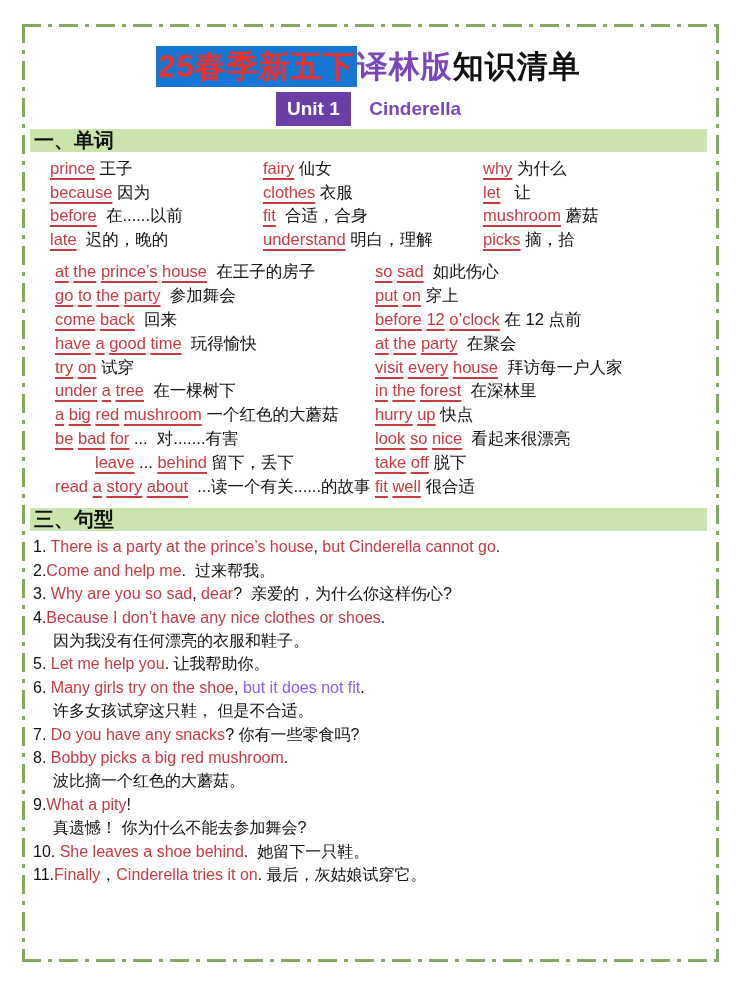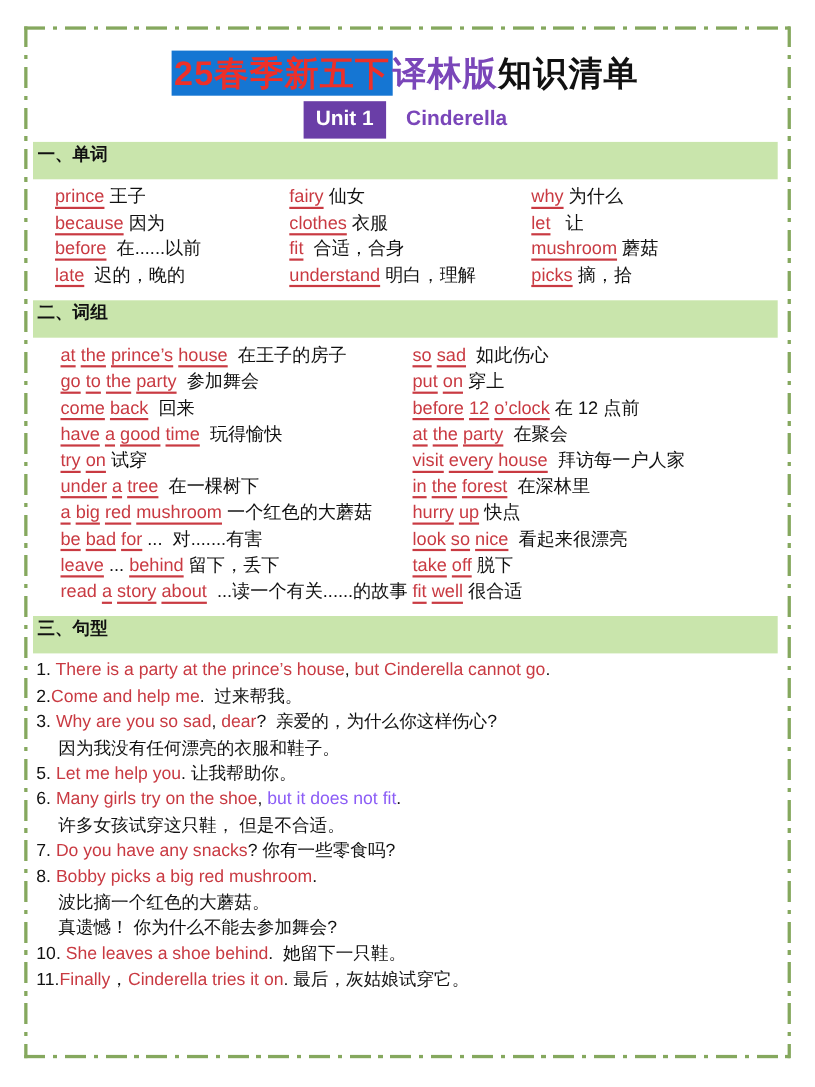--- a/index.html
+++ b/index.html
@@ -20,21 +20,21 @@
   .edge.top{top:0;} .edge.bottom{bottom:0;} .edge.left{left:0;} .edge.right{right:0;}
 
   .content{position:absolute;top:0;left:30px;right:34px;}
 
   .title{margin:45px 0 0 0;text-align:center;font-size:31px;font-weight:bold;line-height:1.4;letter-spacing:1px;}
   .title .hl{padding:3px 2px;}
   .unit-row{text-align:center;margin-top:4px;height:30px;line-height:30px;}
   .unit-badge{display:inline-block;color:#ffffff;font-weight:bold;font-size:19px;padding:2px 11px;vertical-align:middle;}
   .unit-title{display:inline-block;font-weight:bold;font-size:19px;margin-left:14px;vertical-align:middle;}
 
-  .section-bar{margin-top:7px;height:34px;line-height:23px;font-size:16px;font-weight:bold;color:#111;padding-left:4px;}
+  .section-bar{margin-top:7px;height:23px;line-height:23px;font-size:20px;font-weight:bold;color:#111;padding-left:4px;}
 
   .words-grid{display:grid;grid-template-columns:213px 220px 1fr;padding:5px 0 4px 20px;font-size:16.5px;}
   .word-item{line-height:23.5px;white-space:pre-wrap;}
 
   .phrases-grid{display:grid;grid-template-columns:320px 1fr;padding:5px 0 3px 25px;font-size:16.5px;}
   .phrase-col{display:flex;flex-direction:column;}
   .phrase-item{line-height:23.8px;white-space:pre-wrap;}
 
   .en{white-space:pre-wrap;}
   .tok{text-decoration:underline;text-decoration-thickness:1.5px;text-underline-offset:3.5px;}
@@ -77,32 +77,31 @@
         <div class="word-item"><span class="en" style="color: rgb(201, 58, 66);"><span class="tok">clothes</span></span><span class="zh"> 衣服</span></div>
         <div class="word-item"><span class="en" style="color: rgb(201, 58, 66);"><span class="tok">let</span></span><span class="zh">   让</span></div>
         <div class="word-item"><span class="en" style="color: rgb(201, 58, 66);"><span class="tok">before</span></span><span class="zh">  在......以前</span></div>
         <div class="word-item"><span class="en" style="color: rgb(201, 58, 66);"><span class="tok">fit</span></span><span class="zh">  合适，合身</span></div>
         <div class="word-item"><span class="en" style="color: rgb(201, 58, 66);"><span class="tok">mushroom</span></span><span class="zh"> 蘑菇</span></div>
         <div class="word-item"><span class="en" style="color: rgb(201, 58, 66);"><span class="tok">late</span></span><span class="zh">  迟的，晚的</span></div>
         <div class="word-item"><span class="en" style="color: rgb(201, 58, 66);"><span class="tok">understand</span></span><span class="zh"> 明白，理解</span></div>
         <div class="word-item"><span class="en" style="color: rgb(201, 58, 66);"><span class="tok">picks</span></span><span class="zh"> 摘，拾</span></div>
       </div>
 
-    <div class="section-bar" style="background: rgb(201, 229, 172);">二、词组</div>
     <div class="phrases-grid" id="phrases-grid">
         <div class="phrase-col">
           <div class="phrase-item"><span class="en" style="color: rgb(201, 58, 66);"><span class="tok">at</span> <span class="tok">the</span> <span class="tok">prince’s</span> <span class="tok">house</span></span><span class="zh">  在王子的房子</span></div>
           <div class="phrase-item"><span class="en" style="color: rgb(201, 58, 66);"><span class="tok">go</span> <span class="tok">to</span> <span class="tok">the</span> <span class="tok">party</span></span><span class="zh">  参加舞会</span></div>
           <div class="phrase-item"><span class="en" style="color: rgb(201, 58, 66);"><span class="tok">come</span> <span class="tok">back</span></span><span class="zh">  回来</span></div>
           <div class="phrase-item"><span class="en" style="color: rgb(201, 58, 66);"><span class="tok">have</span> <span class="tok">a</span> <span class="tok">good</span> <span class="tok">time</span></span><span class="zh">  玩得愉快</span></div>
           <div class="phrase-item"><span class="en" style="color: rgb(201, 58, 66);"><span class="tok">try</span> <span class="tok">on</span></span><span class="zh"> 试穿</span></div>
           <div class="phrase-item"><span class="en" style="color: rgb(201, 58, 66);"><span class="tok">under</span> <span class="tok">a</span> <span class="tok">tree</span></span><span class="zh">  在一棵树下</span></div>
           <div class="phrase-item"><span class="en" style="color: rgb(201, 58, 66);"><span class="tok">a</span> <span class="tok">big</span> <span class="tok">red</span> <span class="tok">mushroom</span></span><span class="zh"> 一个红色的大蘑菇</span></div>
           <div class="phrase-item"><span class="en" style="color: rgb(201, 58, 66);"><span class="tok">be</span> <span class="tok">bad</span> <span class="tok">for</span> <span class="tok plain" style="color: rgb(17, 17, 17);">...</span></span><span class="zh">  对.......有害</span></div>
-          <div class="phrase-item"><span class="en" style="color: rgb(201, 58, 66);"><span class="tok">leave</span> <span class="tok plain" style="color: rgb(17, 17, 17);">...</span> <span class="tok">behind</span></span><span class="zh"> 留下，丢下</span></div>
+          <div class="phrase-item"><span class="en" style="color: rgb(201, 58, 66); margin-left: 40px;"><span class="tok">leave</span> <span class="tok plain" style="color: rgb(17, 17, 17);">...</span> <span class="tok">behind</span></span><span class="zh"> 留下，丢下</span></div>
           <div class="phrase-item"><span class="en" style="color: rgb(201, 58, 66);"><span class="tok plain">read</span> <span class="tok">a</span> <span class="tok">story</span> <span class="tok">about</span></span><span class="zh">  ...读一个有关......的故事</span></div>
         </div>
         <div class="phrase-col">
           <div class="phrase-item"><span class="en" style="color: rgb(201, 58, 66);"><span class="tok">so</span> <span class="tok">sad</span></span><span class="zh">  如此伤心</span></div>
           <div class="phrase-item"><span class="en" style="color: rgb(201, 58, 66);"><span class="tok">put</span> <span class="tok">on</span></span><span class="zh"> 穿上</span></div>
           <div class="phrase-item"><span class="en" style="color: rgb(201, 58, 66);"><span class="tok">before</span> <span class="tok">12</span> <span class="tok">o’clock</span></span><span class="zh"> 在 12 点前</span></div>
           <div class="phrase-item"><span class="en" style="color: rgb(201, 58, 66);"><span class="tok">at</span> <span class="tok">the</span> <span class="tok">party</span></span><span class="zh">  在聚会</span></div>
           <div class="phrase-item"><span class="en" style="color: rgb(201, 58, 66);"><span class="tok">visit</span> <span class="tok">every</span> <span class="tok">house</span></span><span class="zh">  拜访每一户人家</span></div>
           <div class="phrase-item"><span class="en" style="color: rgb(201, 58, 66);"><span class="tok">in</span> <span class="tok">the</span> <span class="tok">forest</span></span><span class="zh">  在深林里</span></div>
           <div class="phrase-item"><span class="en" style="color: rgb(201, 58, 66);"><span class="tok">hurry</span> <span class="tok">up</span></span><span class="zh"> 快点</span></div>
@@ -110,25 +109,27 @@
           <div class="phrase-item"><span class="en" style="color: rgb(201, 58, 66); text-align: center;"><span class="tok">take</span> <span class="tok">off</span></span><span class="zh"> 脱下</span></div>
           <div class="phrase-item"><span class="en" style="color: rgb(201, 58, 66);"><span class="tok">fit</span> <span class="tok">well</span></span><span class="zh"> 很合适</span></div>
         </div>
       </div>
 
     <div class="section-bar" style="background: rgb(201, 229, 172);">三、句型</div>
     <div class="sentences" id="sentences-list">
         <div class="sent-line"><span class="num">1. </span><span class="seg-r" style="color: rgb(201, 58, 66);">There is a party at the prince’s house</span><span class="seg-b">,</span><span class="seg-r" style="color: rgb(201, 58, 66);"> but Cinderella cannot go</span><span class="seg-b">.</span></div>
         <div class="sent-line"><span class="num">2.</span><span class="seg-r" style="color: rgb(201, 58, 66);">Come and help me</span><span class="seg-b">.</span><span class="seg-b">  过来帮我。</span></div>
         <div class="sent-line"><span class="num">3. </span><span class="seg-r" style="color: rgb(201, 58, 66);">Why are you so sad</span><span class="seg-b">,</span><span class="seg-r" style="color: rgb(201, 58, 66);"> dear</span><span class="seg-b">?</span><span class="seg-b">  亲爱的，为什么你这样伤心?</span></div>
+        <div class="sent-line"><span class="num">4.</span><span class="seg-r" style="color: rgb(201, 58, 66);">Because I don’t have any nice clothes or shoes</span><span class="seg-b">.</span></div>
         <div class="sent-line2">因为我没有任何漂亮的衣服和鞋子。</div>
         <div class="sent-line"><span class="num">5. </span><span class="seg-r" style="color: rgb(201, 58, 66);">Let me help you</span><span class="seg-b">.</span><span class="seg-b"> 让我帮助你。</span></div>
         <div class="sent-line"><span class="num">6. </span><span class="seg-r" style="color: rgb(201, 58, 66);">Many girls try on the shoe</span><span class="seg-b">,</span><span class="seg-r" style="color: #8b5cf6;"> but it does not fit</span><span class="seg-b">.</span></div>
         <div class="sent-line2">许多女孩试穿这只鞋， 但是不合适。</div>
         <div class="sent-line"><span class="num">7. </span><span class="seg-r" style="color: rgb(201, 58, 66);">Do you have any snacks</span><span class="seg-b">?</span><span class="seg-b"> 你有一些零食吗?</span></div>
         <div class="sent-line"><span class="num">8. </span><span class="seg-r" style="color: rgb(201, 58, 66);">Bobby picks a big red mushroom</span><span class="seg-b">.</span></div>
         <div class="sent-line2">波比摘一个红色的大蘑菇。</div>
+        <div class="sent-line"><span class="num">9.</span><span class="seg-r" style="color: rgb(201, 58, 66);">What a pity</span><span class="seg-b">!</span></div>
         <div class="sent-line2">真遗憾！ 你为什么不能去参加舞会?</div>
         <div class="sent-line"><span class="num">10. </span><span class="seg-r" style="color: rgb(201, 58, 66);">She leaves a shoe behind</span><span class="seg-b">.</span><span class="seg-b">  她留下一只鞋。</span></div>
         <div class="sent-line"><span class="num">11.</span><span class="seg-r" style="color: rgb(201, 58, 66);">Finally</span><span class="seg-b">，</span><span class="seg-r" style="color: rgb(201, 58, 66);">Cinderella tries it on</span><span class="seg-b">. </span><span class="seg-b">最后，灰姑娘试穿它。</span></div>
       </div>
   </div>
 </div>
 
 </body></html>

